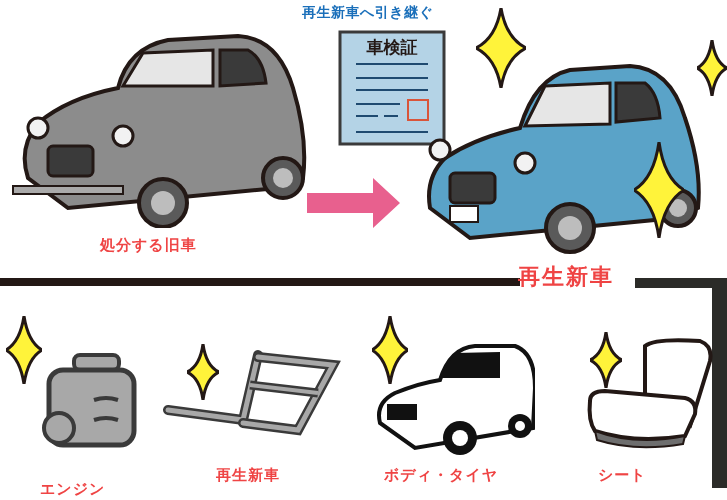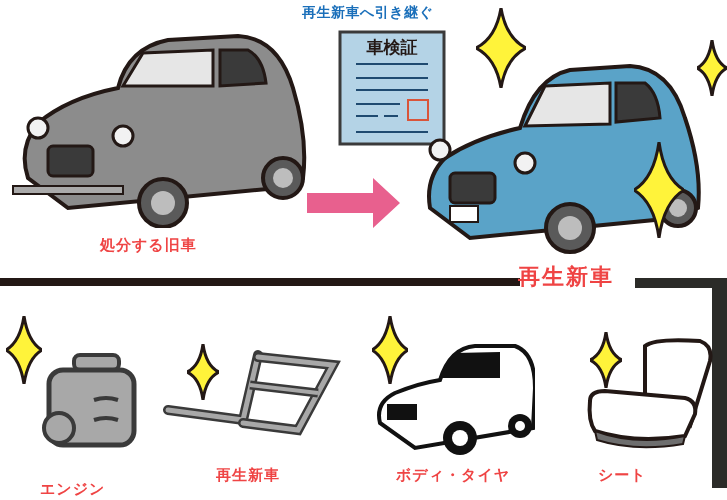--- a/index.html
+++ b/index.html
@@ -133,21 +133,21 @@
   <svg width="170" height="120" viewBox="0 0 170 120">
     <path d="M15 85 Q10 65 30 55 Q55 45 75 42 Q85 10 110 8 L150 8 Q170 15 170 50 L168 90 L50 110 Z" fill="#ffffff" stroke="#111111" stroke-width="4"></path>
     <path d="M75 40 L90 15 L135 14 L135 40 Z" fill="#111111"></path>
     <rect x="22" y="66" width="30" height="16" fill="#111111"></rect>
     <circle cx="95" cy="100" r="17" fill="#111111"></circle>
     <circle cx="95" cy="100" r="8" fill="#ffffff"></circle>
     <circle cx="155" cy="88" r="12" fill="#111111"></circle>
     <circle cx="155" cy="88" r="5" fill="#ffffff"></circle>
   </svg>
 </div>
-<div class="abs label" style="left:384px; top:466px;margin-left:12px;">ボディ・タイヤ</div>
+<div class="abs label" style="left:384px; top:466px;">ボディ・タイヤ</div>
 
 <div class="abs" style="left:590px; top:332px;">
   <svg width="32" height="56" viewBox="0 0 32 56">
       <path d="M16 0 Q19 22 32 28 Q19 34 16 56 Q13 34 0 28 Q13 22 16 0Z" fill="#fff33a" stroke="#231815" stroke-width="3"></path>
     </svg>
 </div>
 <div class="abs" style="left:585px; top:336px;">
   <svg width="130" height="120" viewBox="0 0 130 120">
     <path d="M60 10 Q70 2 115 5 Q128 10 125 25 L105 90 L60 82 Z" fill="#ffffff" stroke="#231815" stroke-width="4"></path>
     <path d="M5 65 Q5 55 20 55 L100 62 Q112 65 110 78 L100 100 Q50 108 10 95 Q3 85 5 65Z" fill="#ffffff" stroke="#231815" stroke-width="4"></path>

